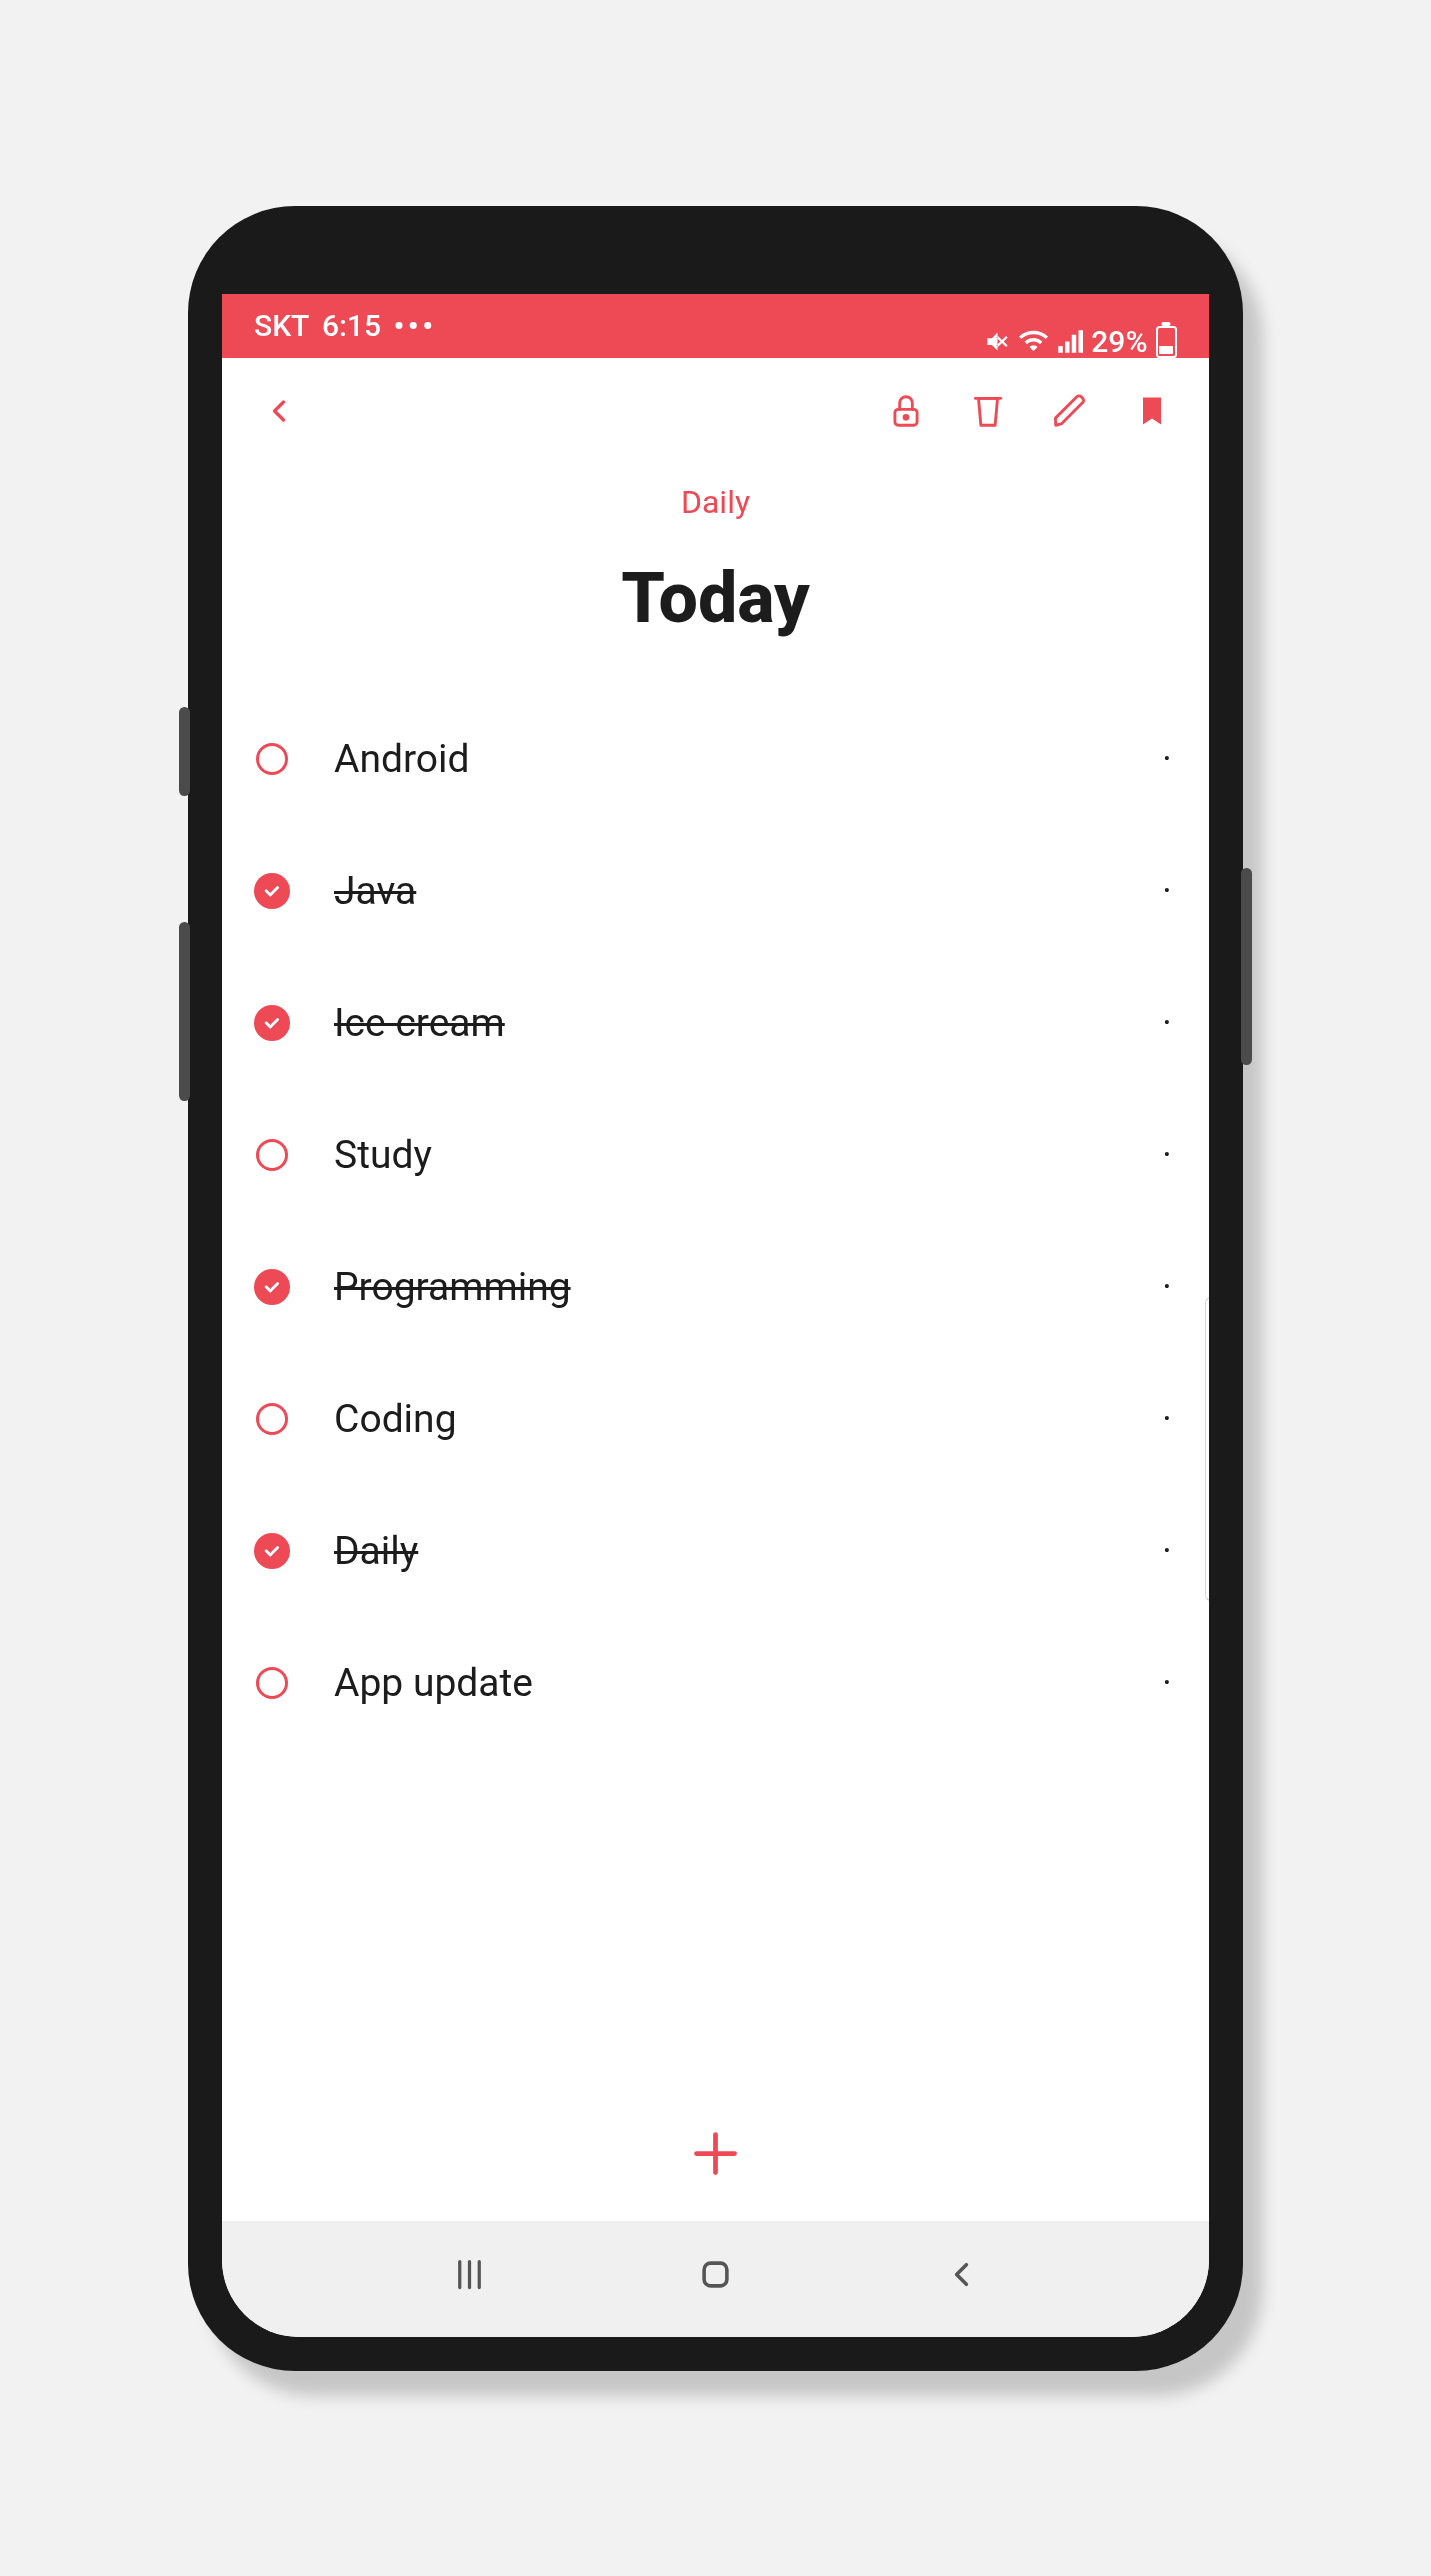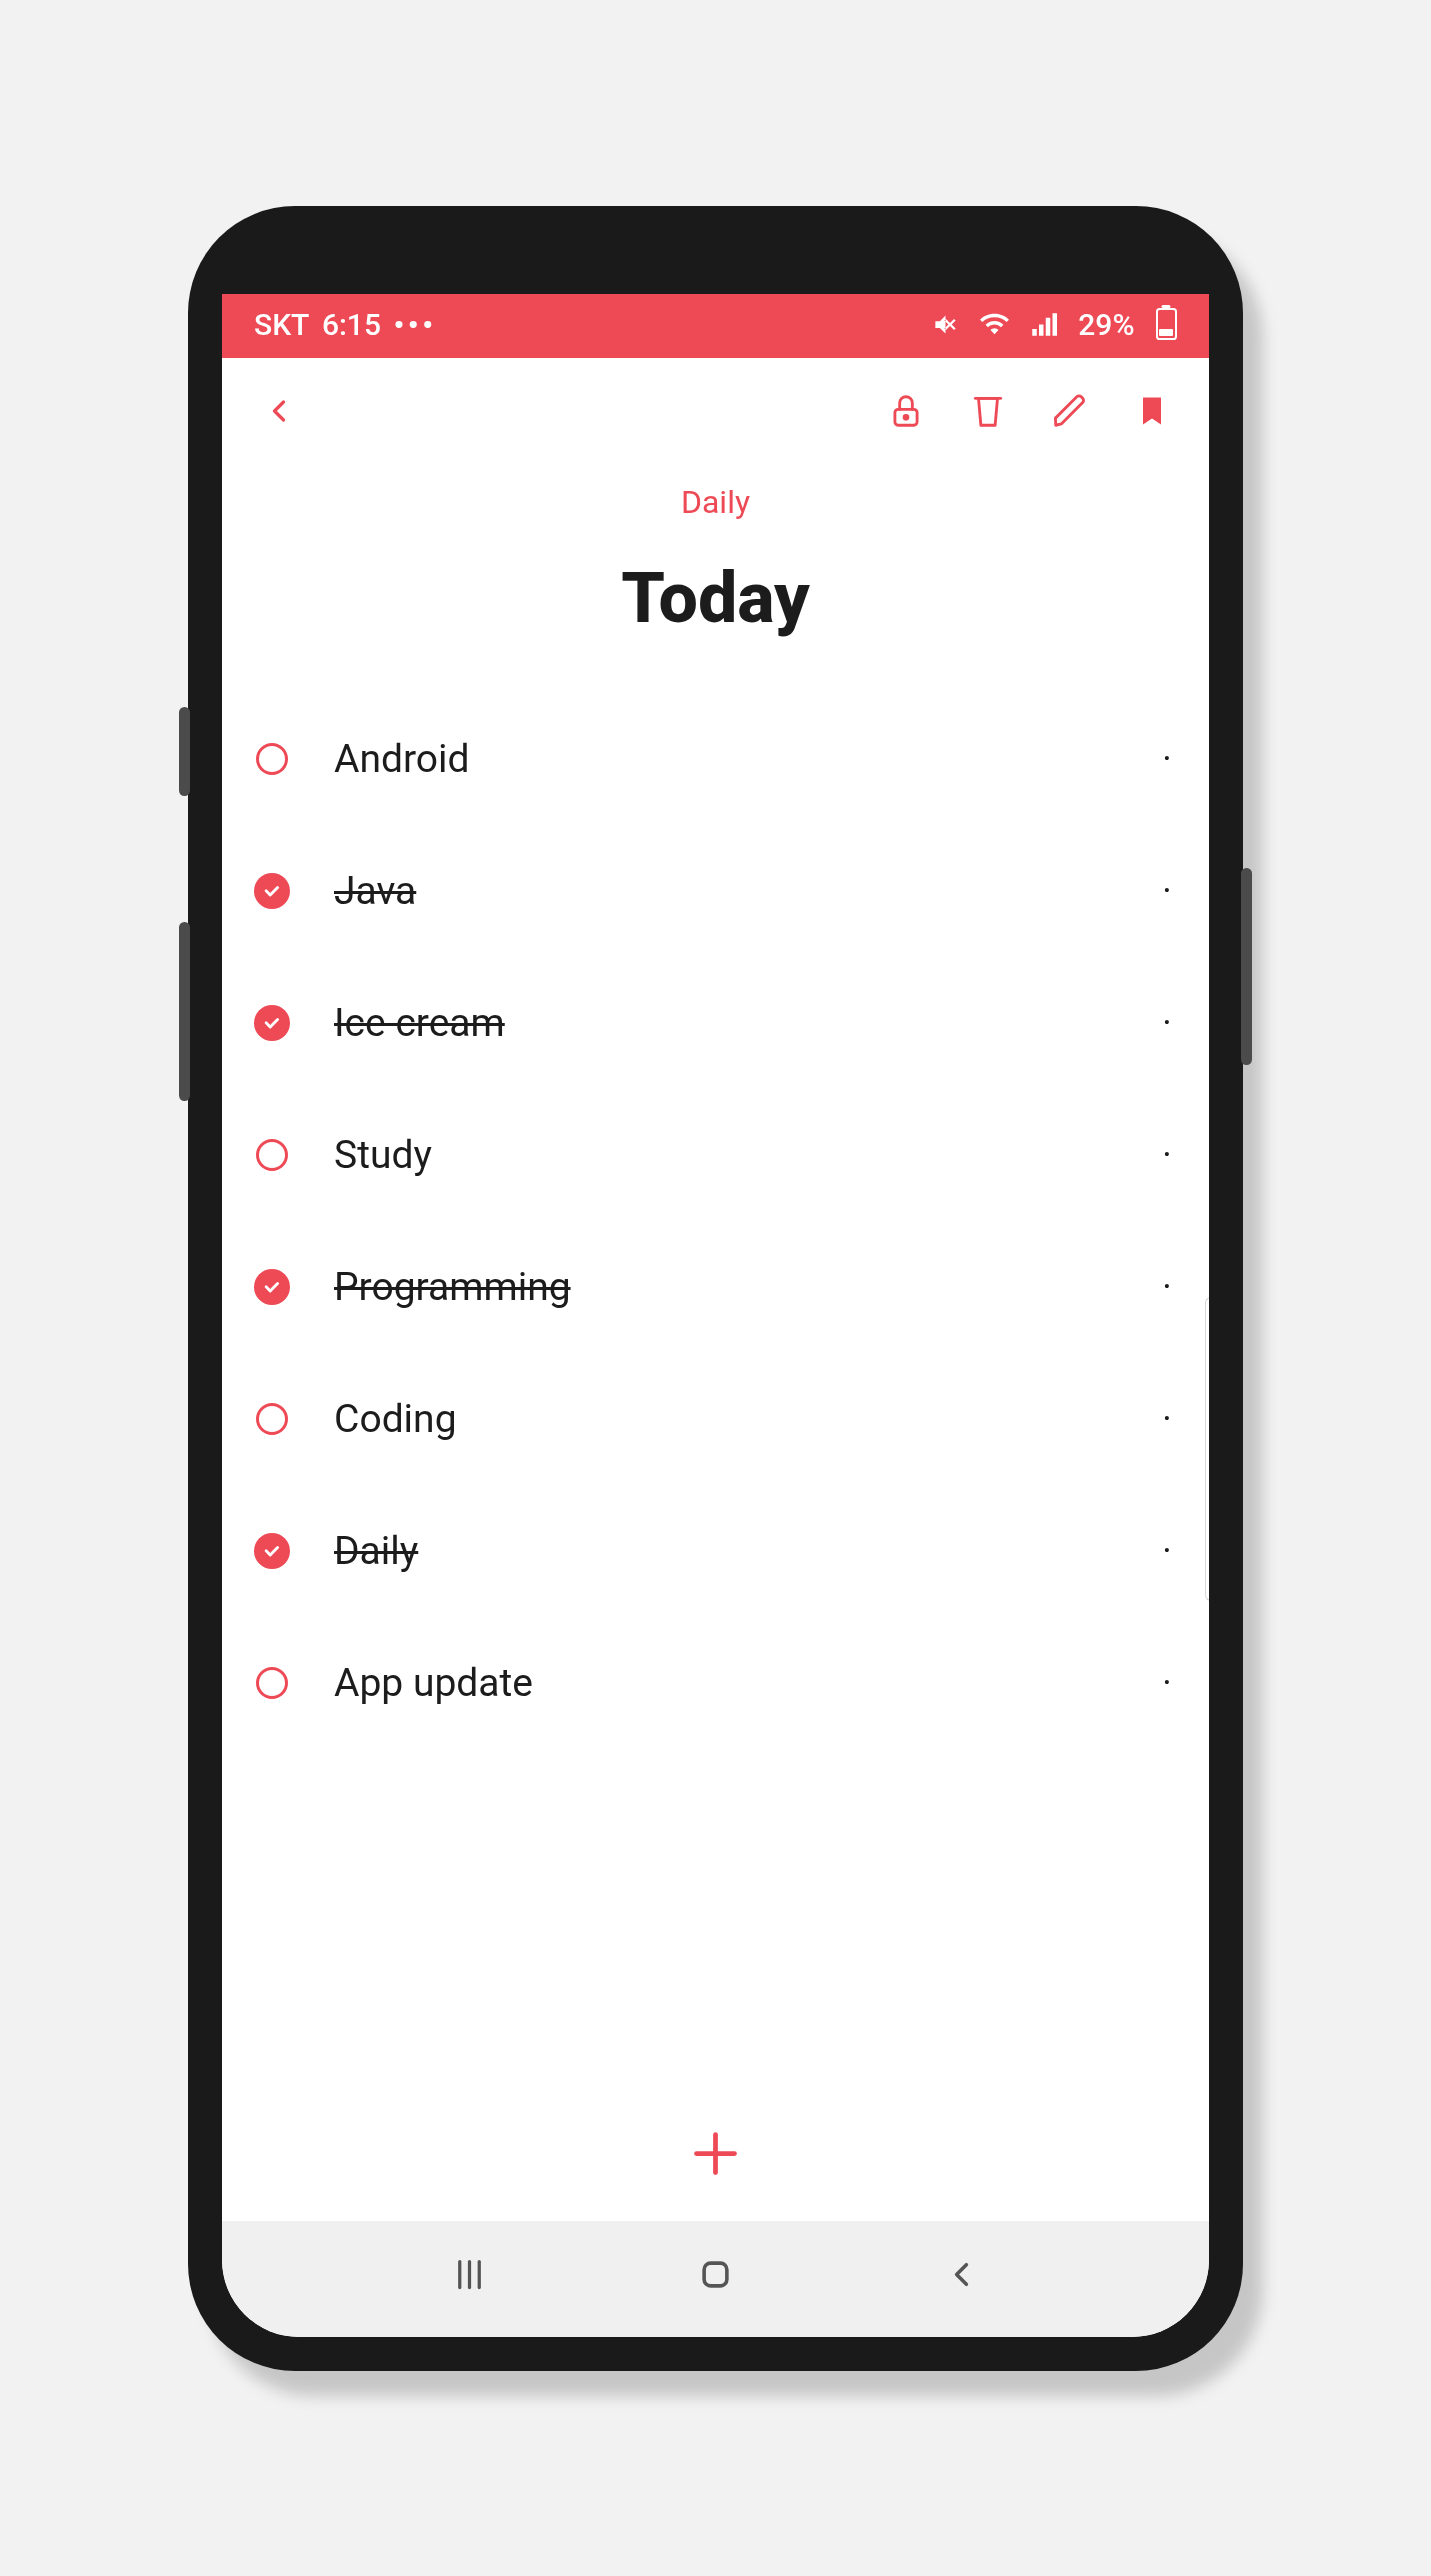--- a/index.html
+++ b/index.html
@@ -85,28 +85,28 @@
     flex-direction: column;
     overflow: hidden;
   }
 
   
   .status-bar {
     height: 64px;
     background: var(--accent);
     color: #fff;
     display: flex;
-    align-items: flex-end;
-    padding: 16px 32px;
+    align-items: center;
+    padding: 8px 32px;
     font-size: 30px;
     font-weight: 500;
   }
   .status-left { display: flex; align-items: center; gap: 12.5px; }
   .status-dots { letter-spacing: 3.6px; font-weight: 700; }
-  .status-right { margin-left: auto; display: flex; align-items: center; gap: 21px; margin-top: 32px; }
+  .status-right { margin-left: auto; display: flex; align-items: center; gap: 8px; margin-top: 32px; }
   .status-right svg { display: block; }
   .battery-shell {
     width: 21.5px; height: 32px; border: 2.2px solid #fff; border-radius: 3.6px;
     position: relative; display: flex; align-items: flex-end; padding: 1.8px;
   }
   .battery-shell::before {
     content:""; position:absolute; top:-5.4px; left:50%; transform:translateX(-50%);
     width:9px; height:3.6px; background:#fff; border-radius:1.8px;
   }
   .battery-fill { width:100%; height:30%; background:#fff; border-radius:0.9px; }

